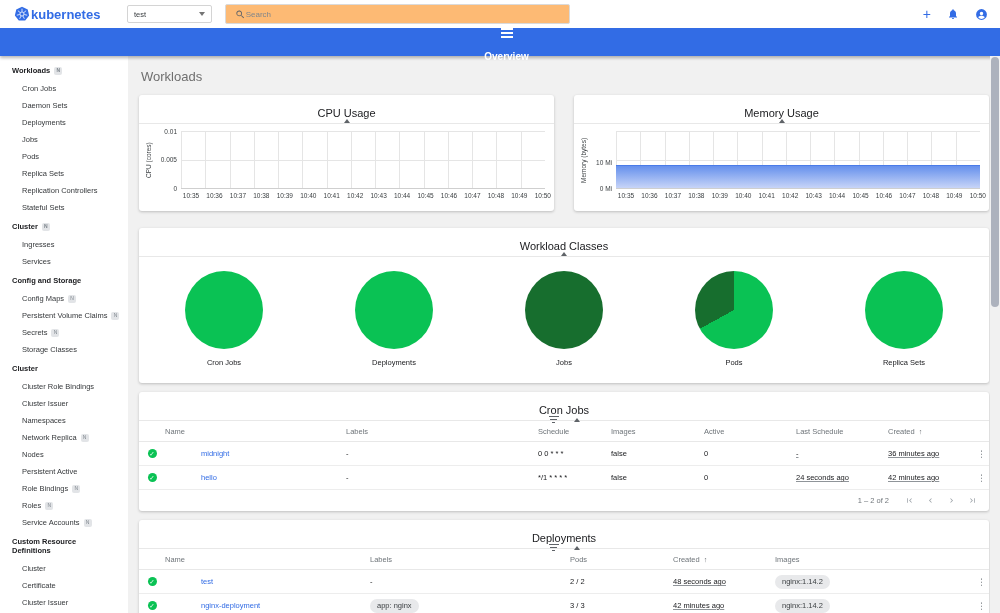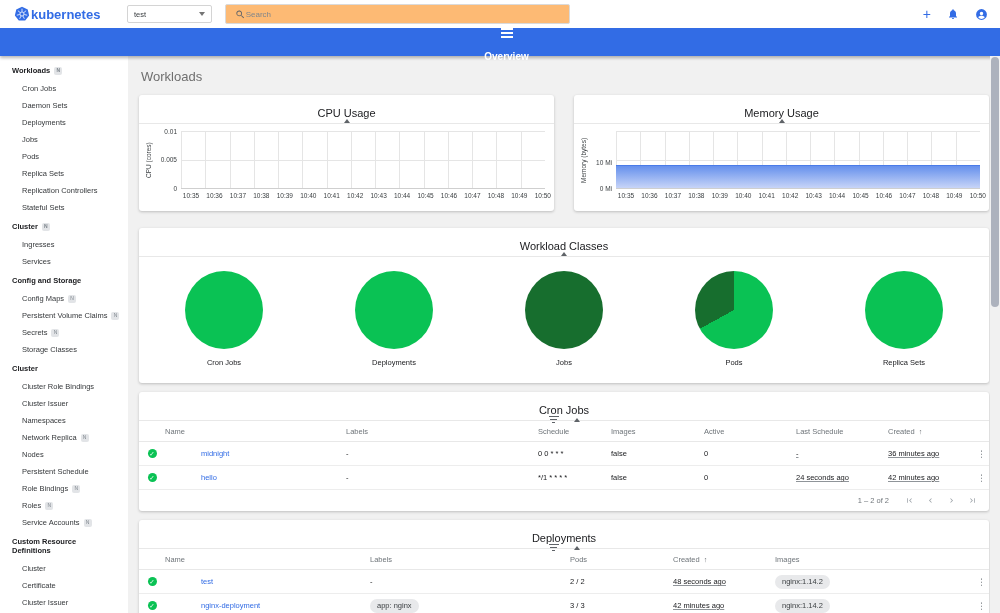--- a/index.html
+++ b/index.html
@@ -195,21 +195,21 @@
       <span>Cluster</span>
     </div>
     <div class="nav-item">Cluster Role Bindings</div>
     <div class="nav-item">Cluster Issuer</div>
     <div class="nav-item">Namespaces</div>
     <div class="nav-item">
       <span>Network Replica</span>
       <span class="ns-badge">N</span>
     </div>
     <div class="nav-item">Nodes</div>
-    <div class="nav-item">Persistent Schedule</div>
+    <div class="nav-item">Persistent Active</div>
     <div class="nav-item">
       <span>Role Bindings</span>
       <span class="ns-badge">N</span>
     </div>
     <div class="nav-item">
       <span>Roles</span>
       <span class="ns-badge">N</span>
     </div>
     <div class="nav-item">
       <span>Service Accounts</span>

